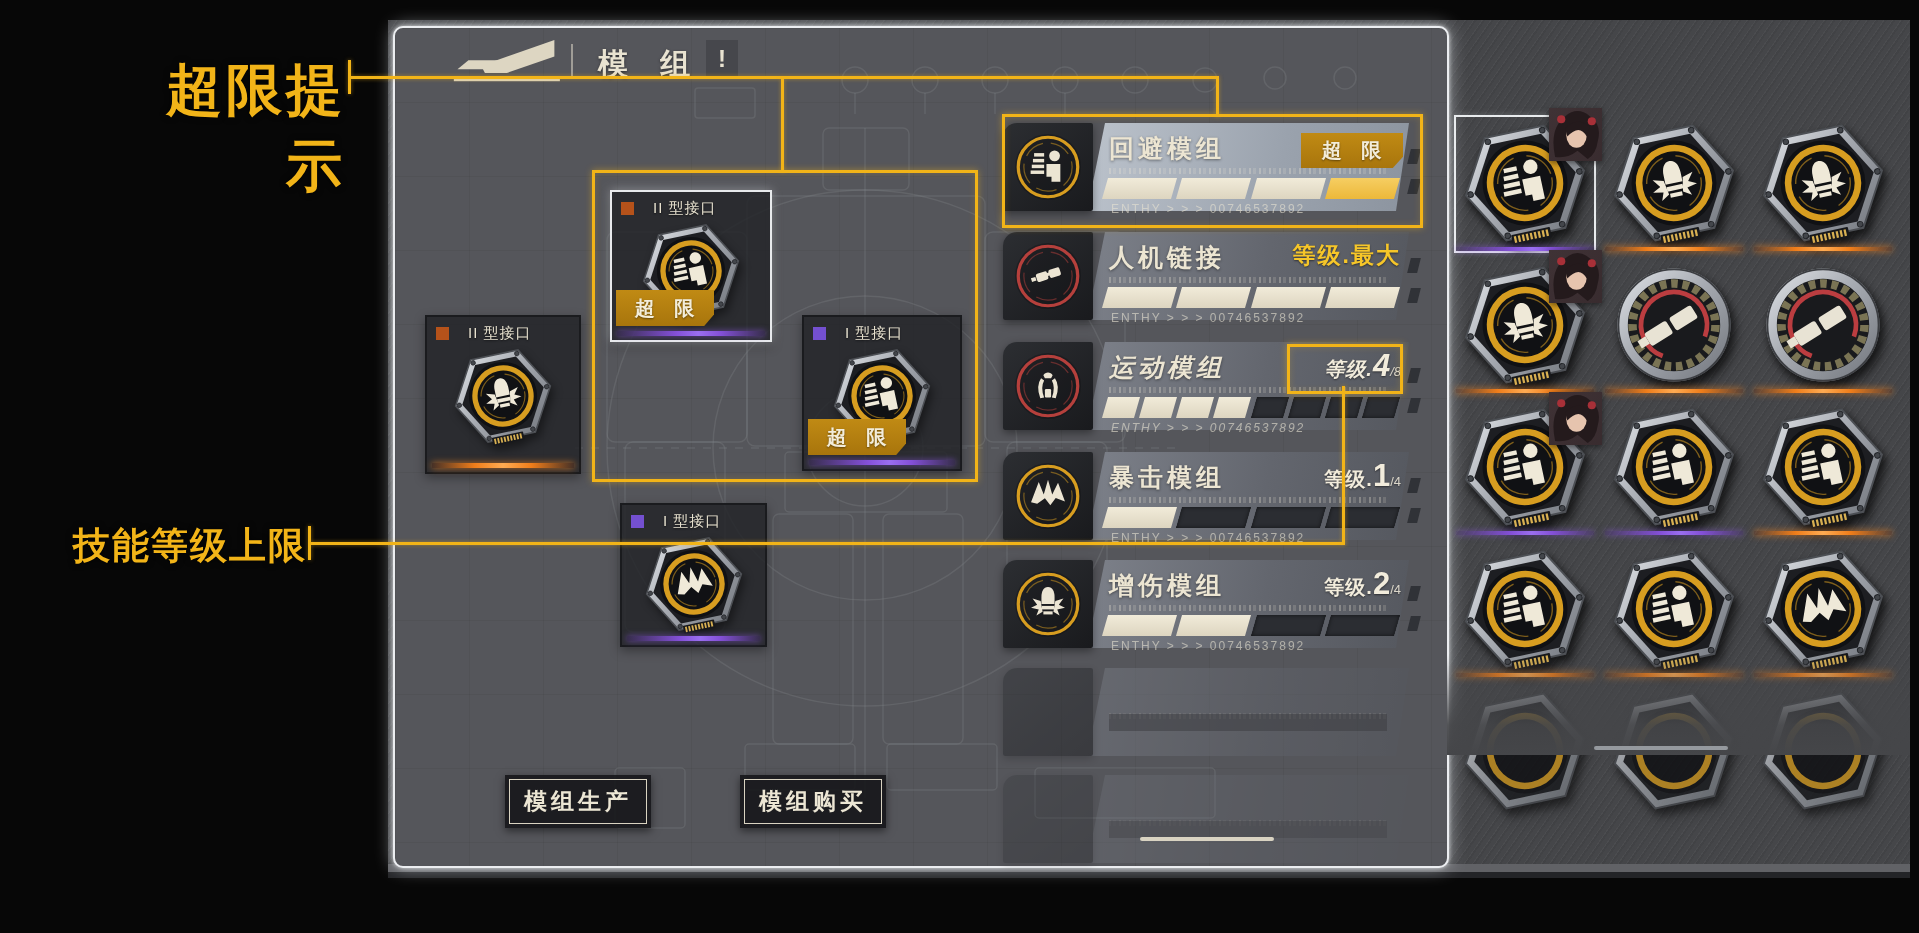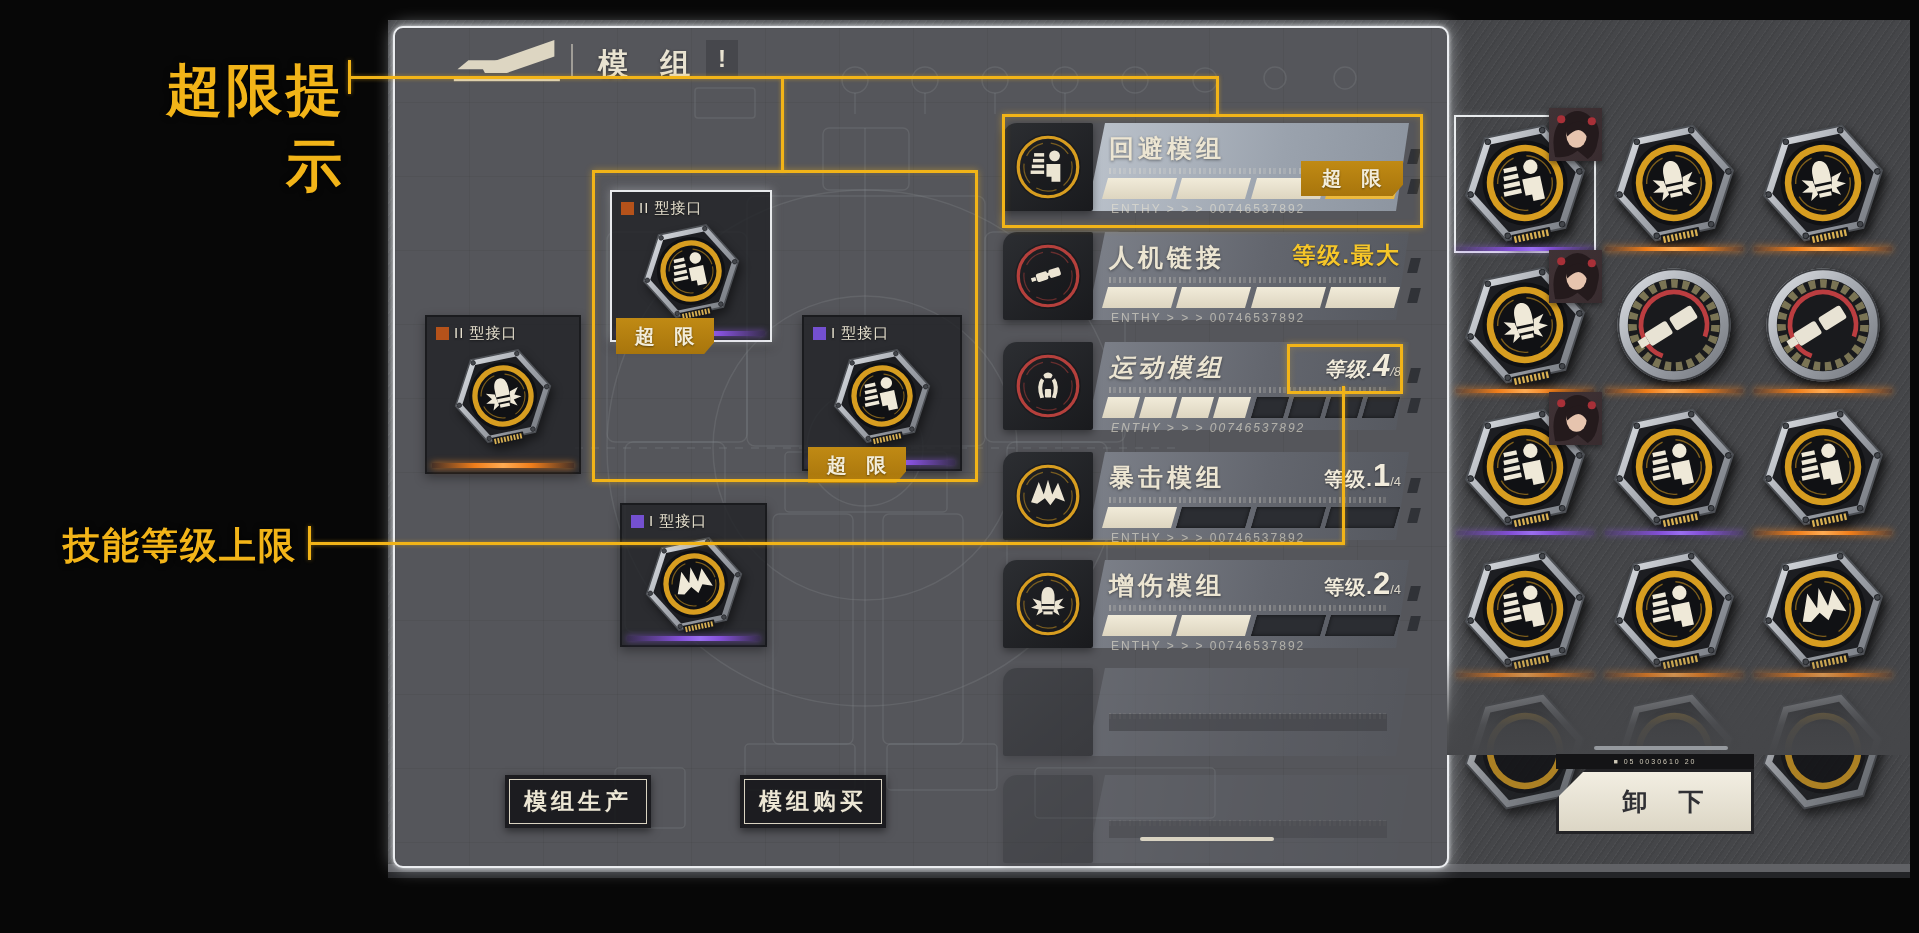--- a/index.html
+++ b/index.html
@@ -22,33 +22,33 @@
   
   #logo{position:absolute;left:452px;top:36px;width:128px;height:52px;color:#ddd6c2;}
   #hdr-divider{position:absolute;left:571px;top:44px;width:2px;height:32px;background:rgba(222,216,200,.55);}
   #page-title{position:absolute;left:598px;top:44px;font-size:30px;font-weight:bold;letter-spacing:12px;
     color:#e9e3d1;text-shadow:0 1px 3px rgba(0,0,0,.5);}
   #title-alert{position:absolute;left:706px;top:40px;width:32px;height:38px;background:rgba(58,60,64,.55);
     color:#e9e3d1;font-size:24px;font-weight:bold;display:flex;align-items:center;justify-content:center;}
   
   .slot{position:absolute;background:rgba(33,34,38,.80);border:2px solid #1a1b1e;box-shadow:0 4px 10px rgba(0,0,0,.35);}
   .slot.sel{border:2px solid #e8eaec;box-shadow:0 0 10px rgba(230,235,240,.45),0 4px 10px rgba(0,0,0,.4);}
-  .slot-label{position:absolute;left:9px;top:7px;display:flex;align-items:center;gap:5px;
+  .slot-label{position:absolute;left:9px;top:7px;display:flex;align-items:center;gap:19px;
     font-size:15px;color:#e6e0ce;letter-spacing:1px;text-shadow:0 1px 2px rgba(0,0,0,.6);}
   .slot-marker{width:13px;height:13px;display:inline-block;}
   .slot-icon{position:absolute;left:0;right:0;top:26px;display:flex;justify-content:center;}
   .slot-underline{position:absolute;left:5px;right:5px;bottom:4px;height:5px;}
   .ul-orange{background:linear-gradient(90deg,rgba(150,62,10,.25),#ef7d1a 30%,#ffab52 50%,#ef7d1a 70%,rgba(150,62,10,.25));
     box-shadow:0 0 7px rgba(243,132,34,.8);}
   .ul-purple{background:linear-gradient(90deg,rgba(90,50,160,.25),#8450d8 40%,#9a6ef0 55%,#8450d8 70%,rgba(90,50,160,.25));
     box-shadow:0 0 6px rgba(140,90,230,.6);}
   .gold-badge{position:absolute;background:linear-gradient(180deg,#c08a14,#a8750c);color:#f3edda;
     font-size:20px;font-weight:bold;letter-spacing:7px;display:flex;align-items:center;justify-content:center;
     padding-left:6px;clip-path:polygon(0 0,100% 0,100% 68%,90% 100%,0 100%);
-    text-shadow:0 1px 2px rgba(0,0,0,.45);box-shadow:0 2px 6px rgba(0,0,0,.4);margin-top:28px;}
+    text-shadow:0 1px 2px rgba(0,0,0,.45);box-shadow:0 2px 6px rgba(0,0,0,.4);}
   
   .mrow{position:absolute;left:0;width:412px;height:88px;}
   .row-ic{position:absolute;left:0;top:0;width:90px;height:88px;border-radius:14px 2px 2px 2px;
     background:linear-gradient(140deg,#2c2e32,#191a1d);display:flex;align-items:center;justify-content:center;
     box-shadow:0 3px 8px rgba(0,0,0,.4);}
   .row-body{position:absolute;left:84px;top:0;width:322px;height:88px;
     clip-path:polygon(18px 0,100% 0,calc(100% - 13px) 100%,0 100%);
     background:linear-gradient(100deg,#7d818a,#63666e 55%,#55585f);box-shadow:0 3px 8px rgba(0,0,0,.35);}
   .mrow.hl .row-body{background:linear-gradient(100deg,#bcc3cc,#9aa2ad 60%,#8c949f);}
   .row-title{position:absolute;left:106px;top:9px;font-size:25px;font-weight:bold;letter-spacing:4px;
@@ -877,33 +877,27 @@
   <div id="grid-fade"></div>
   <div id="grid-scroll"></div>
 
   <div class="dark-btn" style="left:505px;top:775px;">
       <span>模组生产</span>
     </div>
   <div class="dark-btn" style="left:740px;top:775px;">
       <span>模组购买</span>
     </div>
 
-  <div id="unequip">
-    <div id="unequip-tag">■ 05 0030610 20</div>
-    <div id="unequip-body">
-      <span id="unequip-label">卸 下</span>
-    </div>
-  </div>
 
   <div class="ann ann-text" style="left:150px;top:53px;width:196px;text-align:right;font-size:56px;letter-spacing:4px;">超限提示</div>
   <div class="ann ann-line" style="left:348px;top:60px;width:3px;height:34px;"></div>
   <div class="ann ann-line" style="left:351px;top:76px;width:868px;height:3px;"></div>
   <div class="ann ann-line" style="left:781px;top:79px;width:3px;height:93px;"></div>
   <div class="ann ann-line" style="left:1216px;top:79px;width:3px;height:38px;"></div>
   <div class="ann ann-box" style="left:592px;top:170px;width:380px;height:306px;"></div>
   <div class="ann ann-box" style="left:1002px;top:114px;width:415px;height:108px;"></div>
 
-  <div class="ann ann-text" style="left:63px;top:521px;width:244px;text-align:left;font-size:37px;letter-spacing:2px;">技能等级上限</div>
+  <div class="ann ann-text" style="left:63px;top:521px;width:244px;text-align:right;font-size:37px;letter-spacing:2px;">技能等级上限</div>
   <div class="ann ann-line" style="left:308px;top:526px;width:3px;height:34px;"></div>
   <div class="ann ann-line" style="left:311px;top:542px;width:1034px;height:3px;"></div>
   <div class="ann ann-line" style="left:1342px;top:386px;width:3px;height:158px;"></div>
   <div class="ann ann-box" style="left:1287px;top:344px;width:110px;height:44px;"></div>
 </div>
 
 </body></html>

